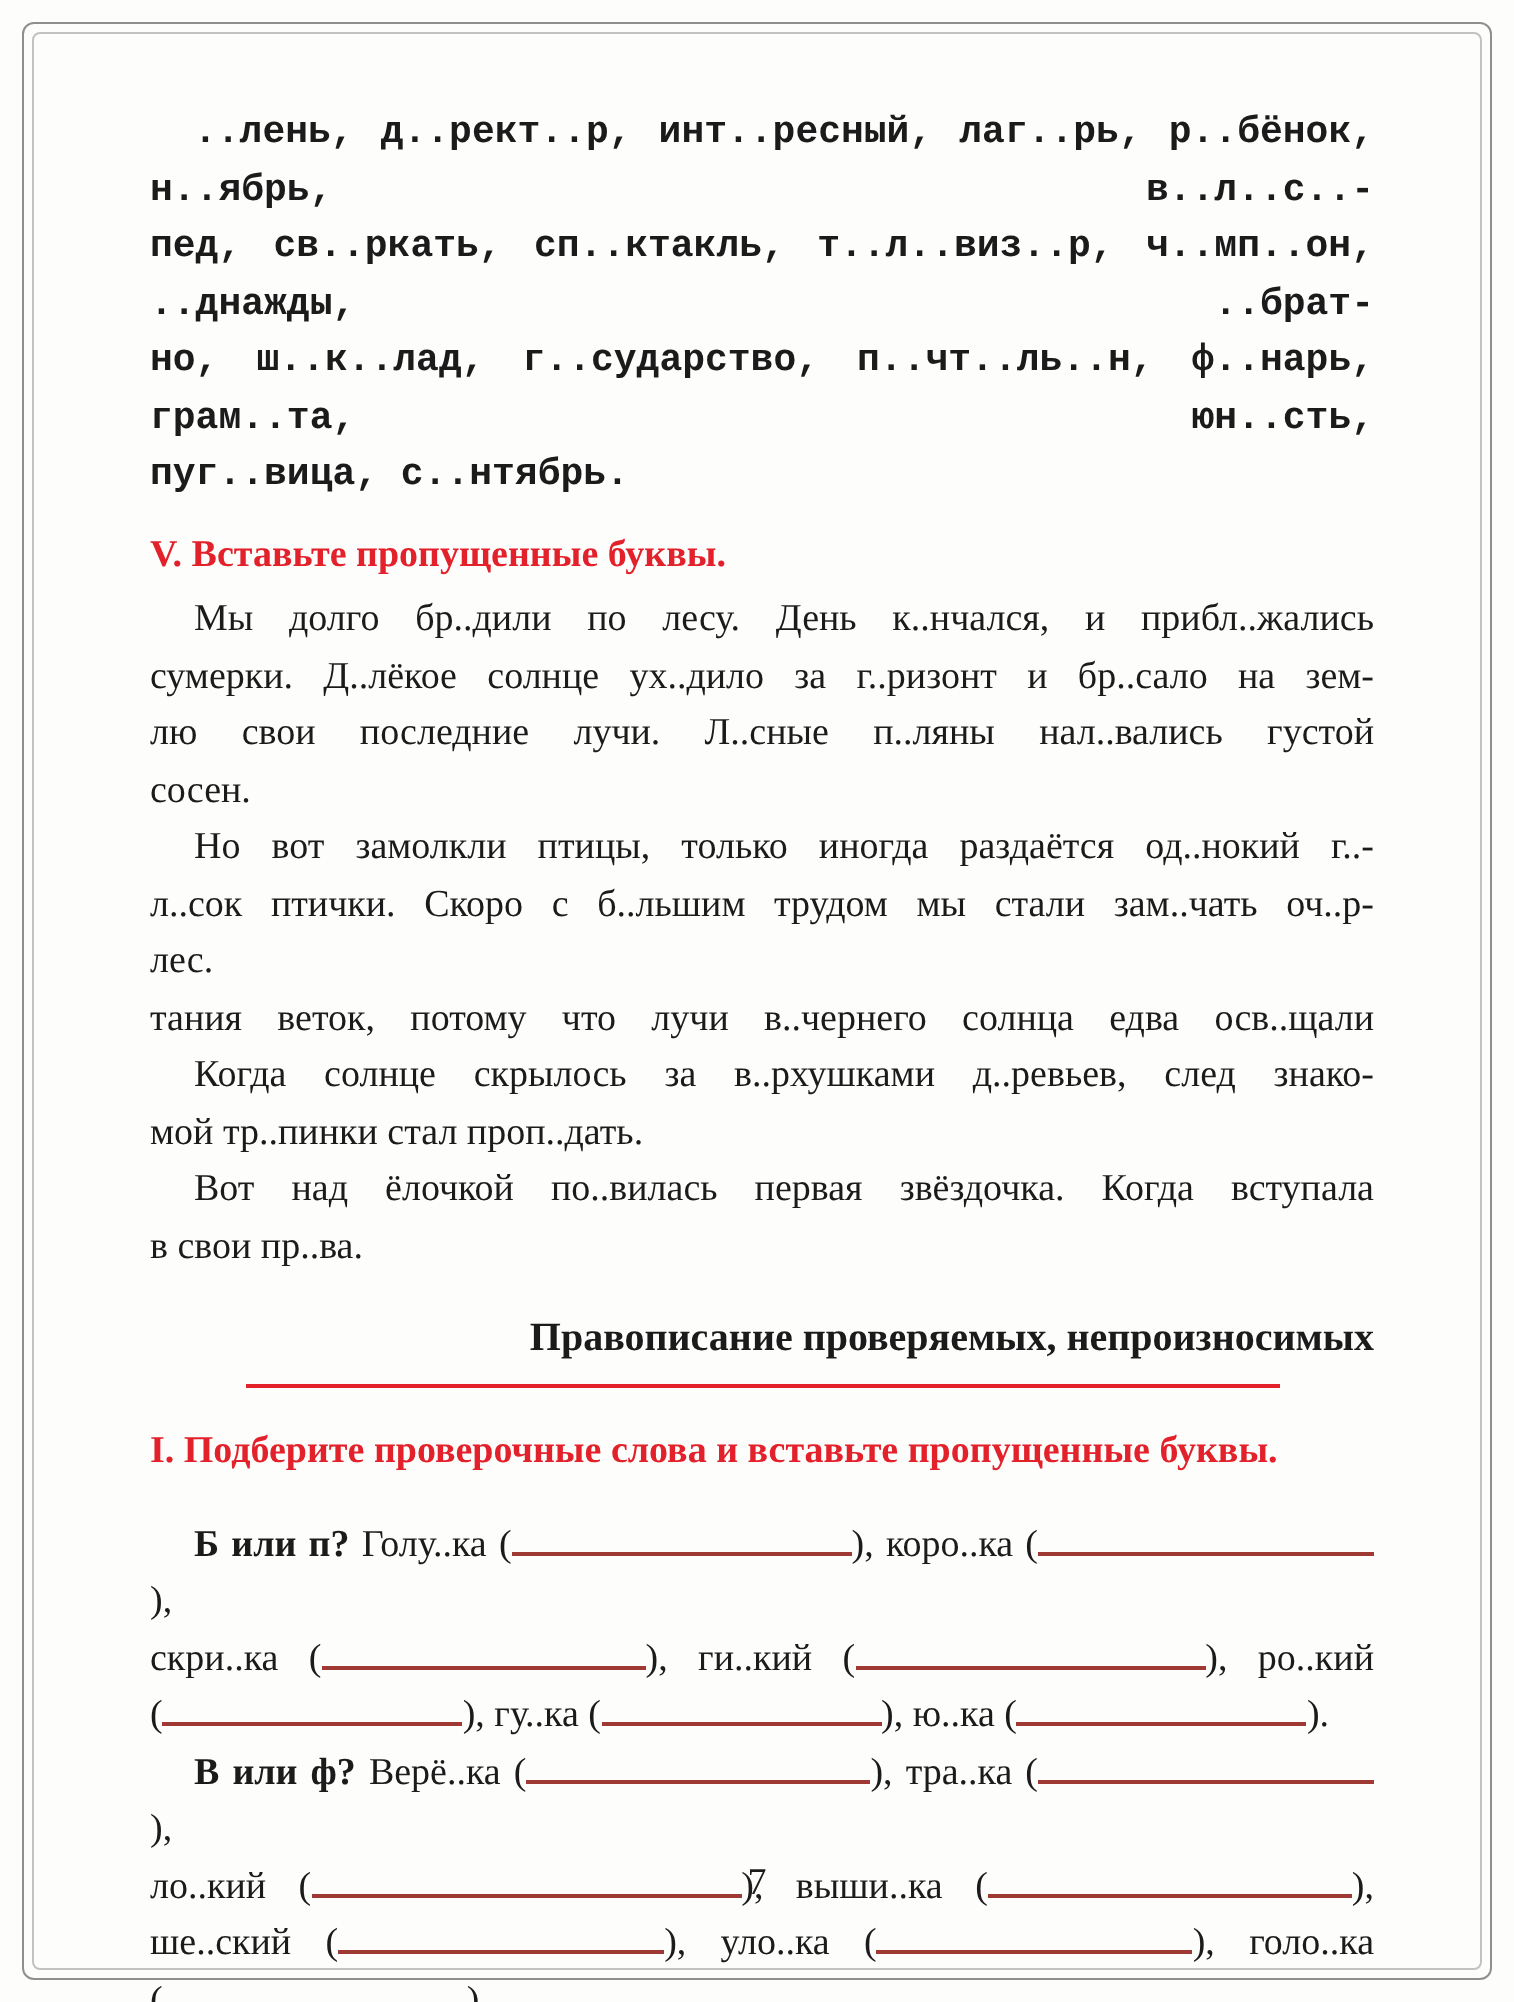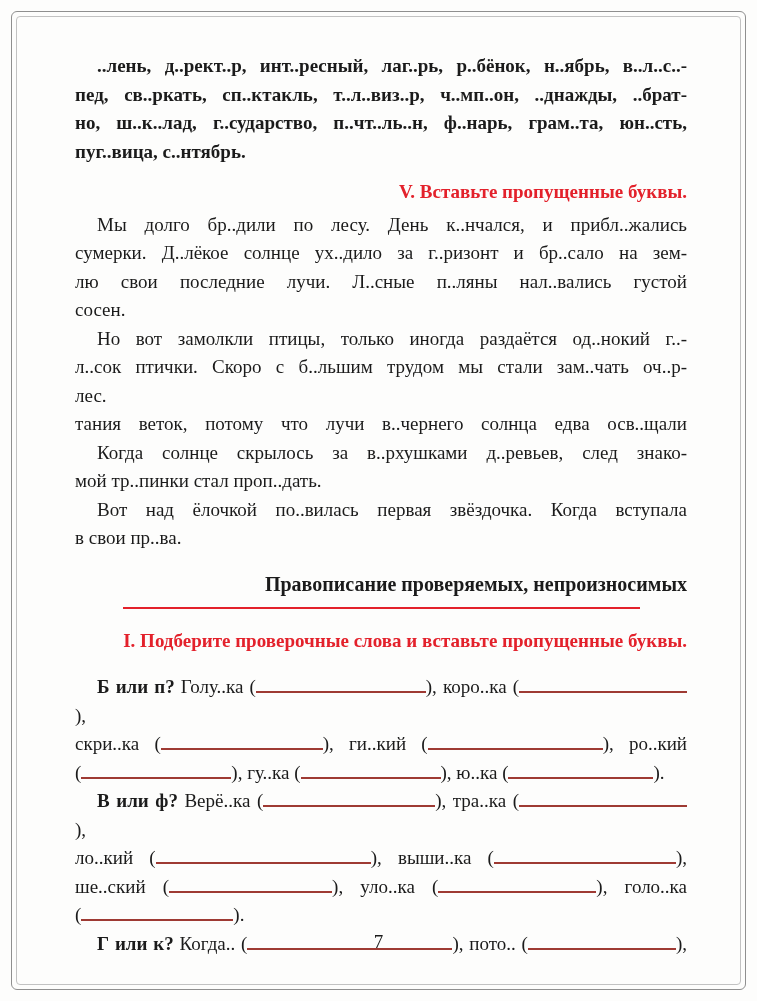--- a/index.html
+++ b/index.html
@@ -13,26 +13,25 @@
   .content{position:absolute;top:52px;left:75px;width:612px;}
   .para{margin:0;}
   .line{
     font-size:19px;line-height:28.5px;
     text-align:justify;text-align-last:justify;
     white-space:normal;
   }
   .line.last{text-align-last:left;}
   .line.indent{text-indent:22px;}
   .bold{font-weight:700;}
-  .word-list .line{font-weight:700;}
+  .word-list .line{font-weight:700;font-family:Liberation Mono, monospace;}
   .word-list{margin-bottom:12px;}
   .red-heading{
     font-size:19px;line-height:28.5px;font-weight:700;color:#e3212b;
     margin:0 0 4px 0;
-    text-align:right;
   }
   .section-v-text{margin-bottom:16px;}
   .chapter-heading{text-align:right;font-weight:700;font-size:20px;line-height:30px;margin-top:6px;}
   .heading-underline{
     height:2px;background:#e3212b;width:517px;margin:8px auto 18px auto;
   }
   .section-i-heading{margin-bottom:18px;}
   .blank{
     display:inline-block;height:2px;border-bottom:2px solid #9e3a33;
     vertical-align:baseline;

